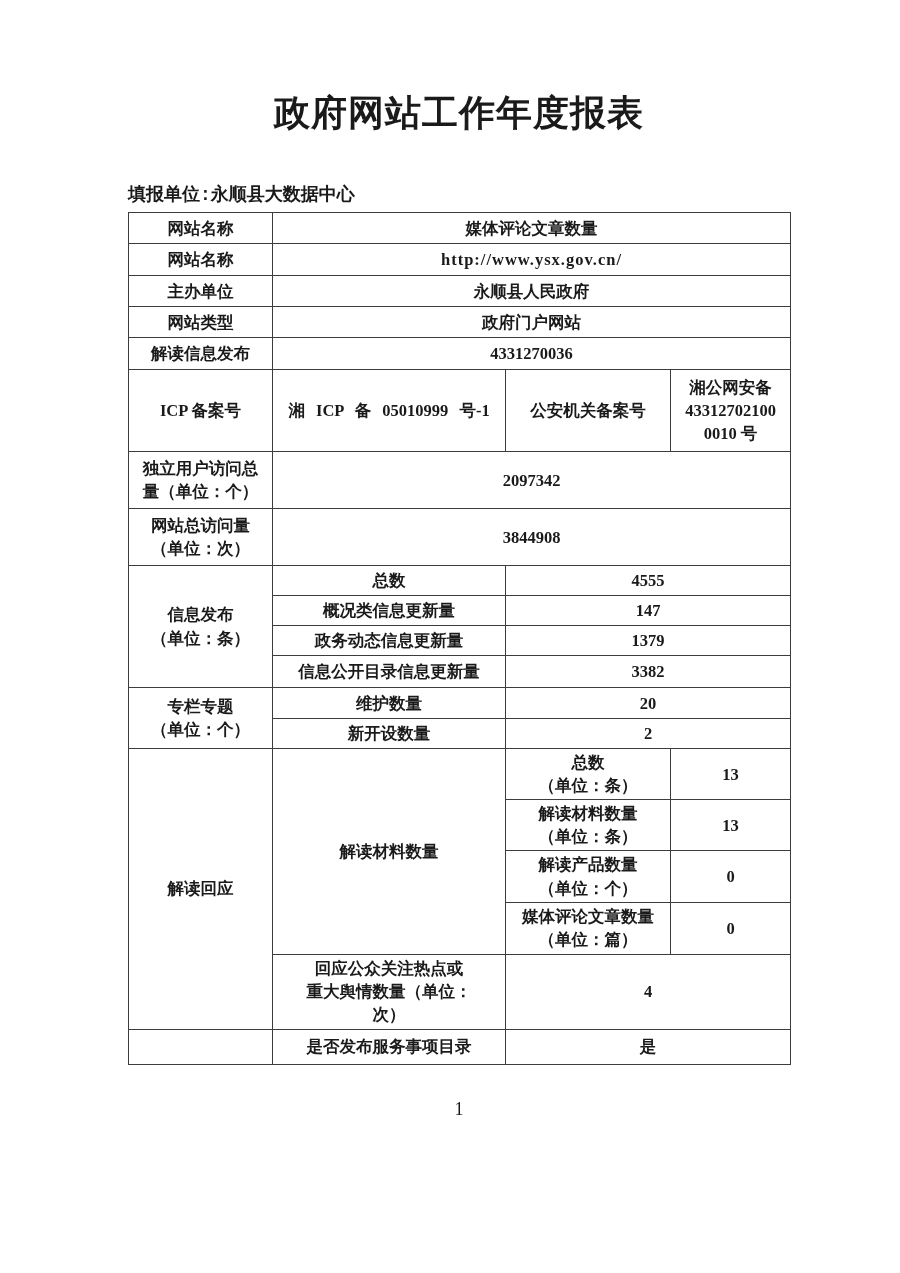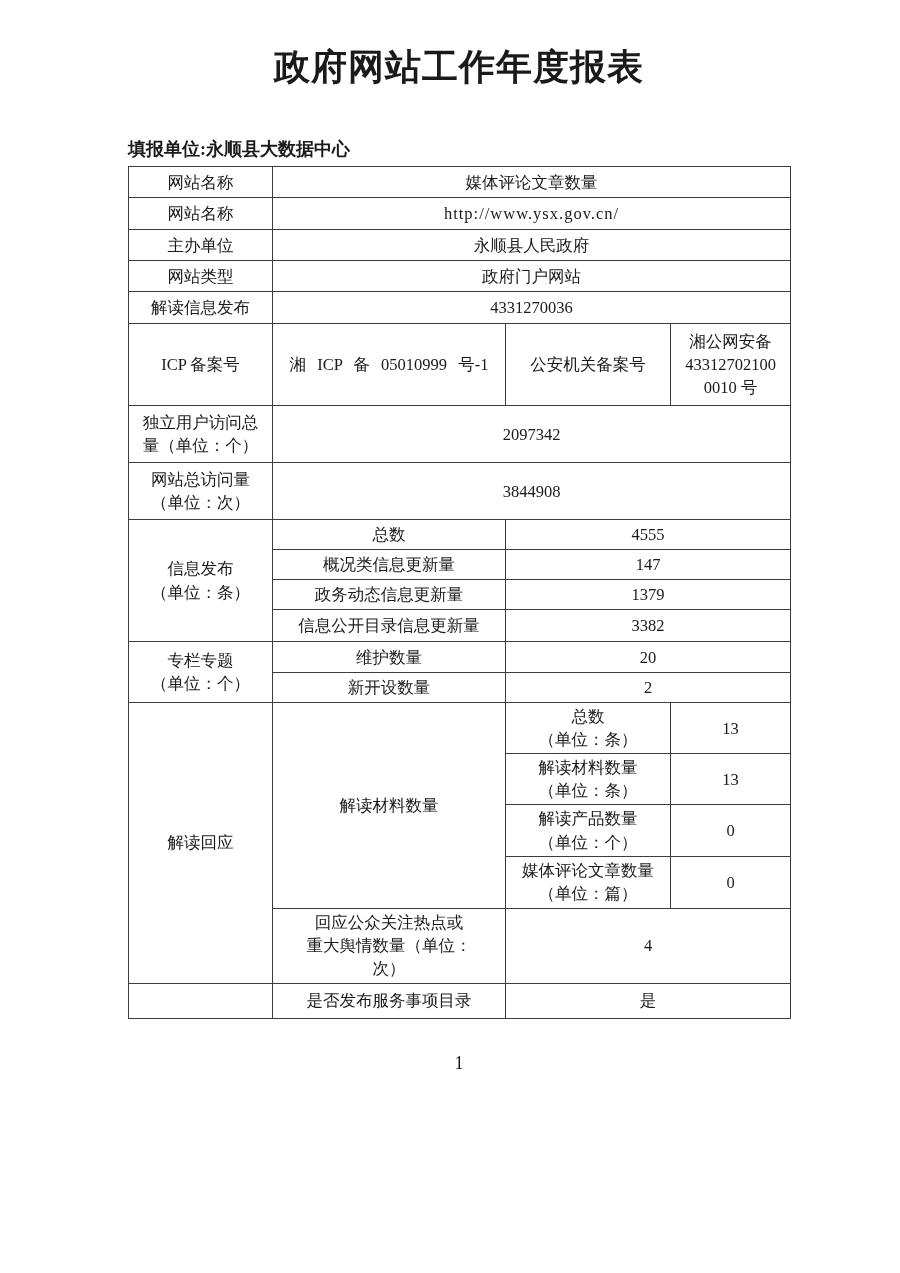--- a/index.html
+++ b/index.html
@@ -12,47 +12,48 @@
     height: 1273px;
     color: #1a1a1a;
     font-family: "Liberation Serif", "DejaVu Serif", serif;
     overflow: hidden;
   }
   .sheet {
     width: 662px;
     margin-left: 128px;
   }
   .doc-title {
-    padding-top: 46px;
+    padding-top: 92px;
     font-size: 36px;
     line-height: 1.15;
     font-weight: bold;
     text-align: center;
     font-family: "Liberation Sans", "DejaVu Sans", sans-serif;
     letter-spacing: 1px;
   }
   .doc-subtitle {
     margin-top: 34px;
     font-size: 20px;
     line-height: 1.2;
     text-align: center;
   }
   .reporting-unit {
     margin-top: 52px;
     margin-bottom: 6px;
     font-size: 18px;
     line-height: 1.15;
     font-weight: bold;
     text-align: left;
-    font-family: Liberation Serif, serif;
+    font-family: Liberation Mono, monospace;
   }
   table.report {
     border-collapse: collapse;
     table-layout: fixed;
     width: 662px;
+    font-weight: bold;
   }
   table.report td {
     border: 1px solid #3c3c3c;
     text-align: center;
     vertical-align: middle;
     font-size: 16.5px;
     line-height: 1.4;
     padding: 2px 4px;
     white-space: pre-line;
     overflow: hidden;

